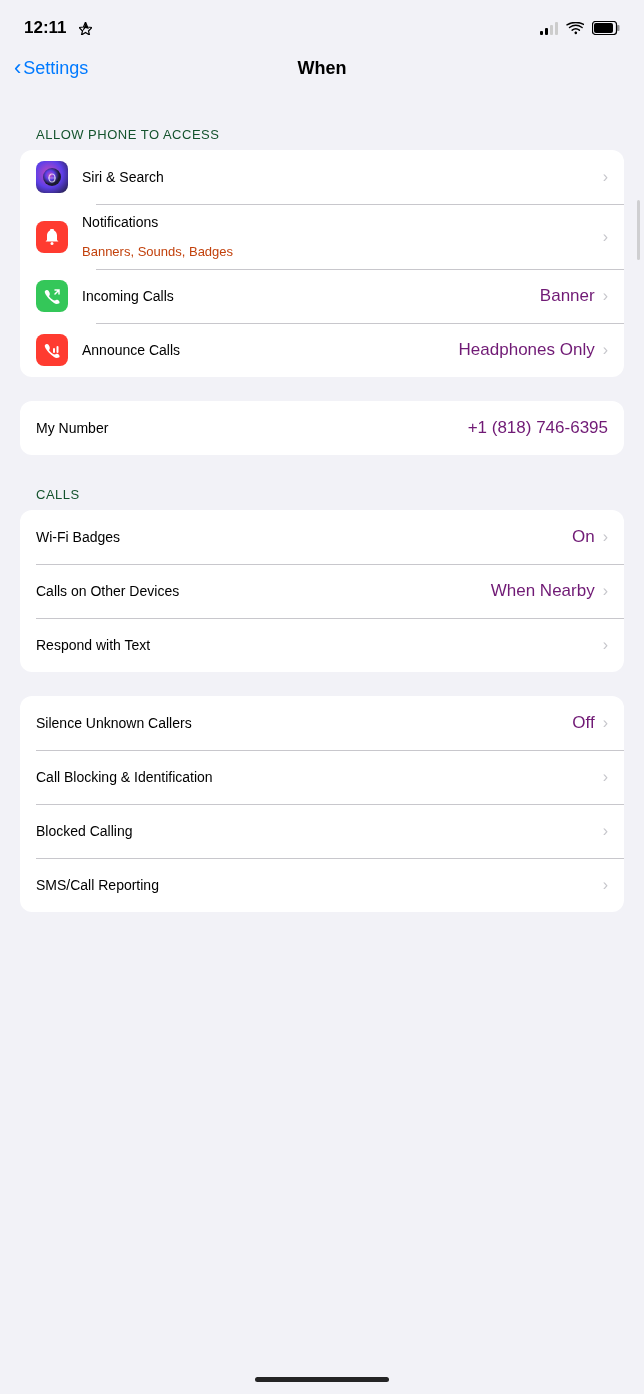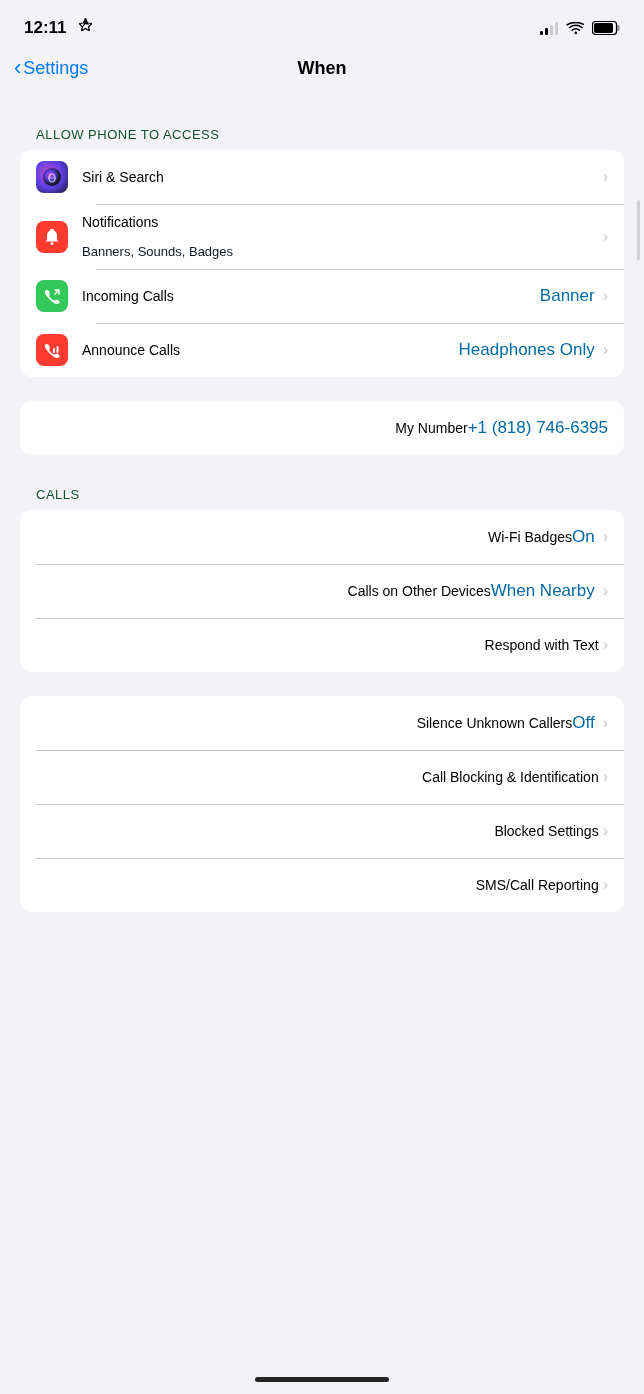--- a/index.html
+++ b/index.html
@@ -20,20 +20,21 @@
       display: flex;
       justify-content: space-between;
       align-items: center;
       padding: 14px 24px 8px;
       height: 50px;
     }
     .status-time {
       font-size: 17px;
       font-weight: 600;
       display: flex;
+      align-items: center;
       gap: 12px;
     }
     .status-right {
       display: flex;
       align-items: center;
       gap: 8px;
     }
     .signal-bars {
       display: flex;
       align-items: flex-end;
@@ -124,42 +125,41 @@
       display: flex;
       flex-direction: column;
       justify-content: center;
       padding: 10px 0;
     }
     .row-title {
       font-size: 14px;
     }
     .row-subtitle {
       font-size: 13px;
-      color: #0f172a;
+      color: #c2410c;
       margin-top: 14px;
     }
     .row-right {
       display: flex;
       align-items: center;
       gap: 4px;
     }
     .row-value {
       font-size: 17px;
-      color: #0369a1;
+      color: #701a75;
     }
     .chevron {
       color: #c7c7cc;
       font-size: 16px;
       margin-left: 4px;
     }
 
     
     .row.no-icon .row-content {
       margin-left: 0;
-      text-align: right;
     }
     .row.no-icon + .row.no-icon::before {
       left: 16px;
     }
     .row.no-icon::before {
       left: 16px !important;
     }
 
     
     .siri-icon {
@@ -391,21 +391,21 @@
     <div class="row-content">
       <span class="row-title">Call Blocking &amp; Identification</span>
     </div>
     <div class="row-right">
       <span class="chevron">›</span>
     </div>
   </div>
 
   <div class="row no-icon">
     <div class="row-content">
-      <span class="row-title">Blocked Settings</span>
+      <span class="row-title">Blocked Calling</span>
     </div>
     <div class="row-right">
       <span class="chevron">›</span>
     </div>
   </div>
 
   <div class="row no-icon">
     <div class="row-content">
       <span class="row-title">SMS/Call Reporting</span>
     </div>

